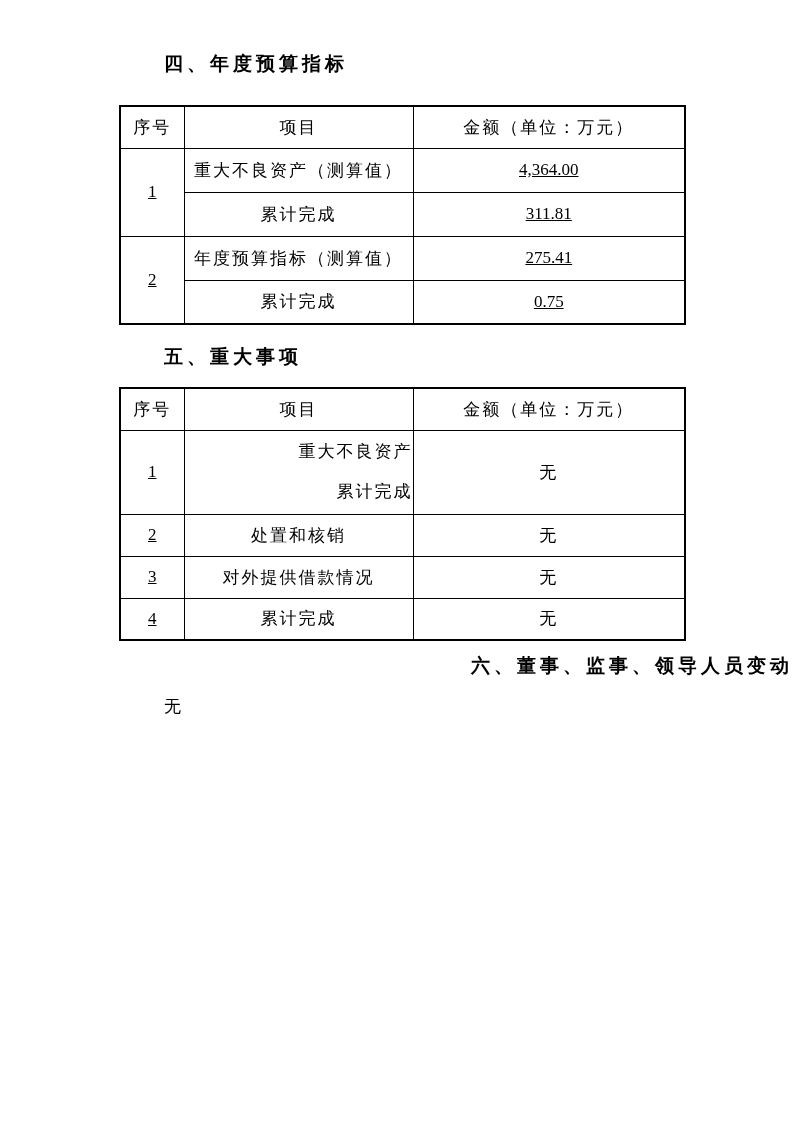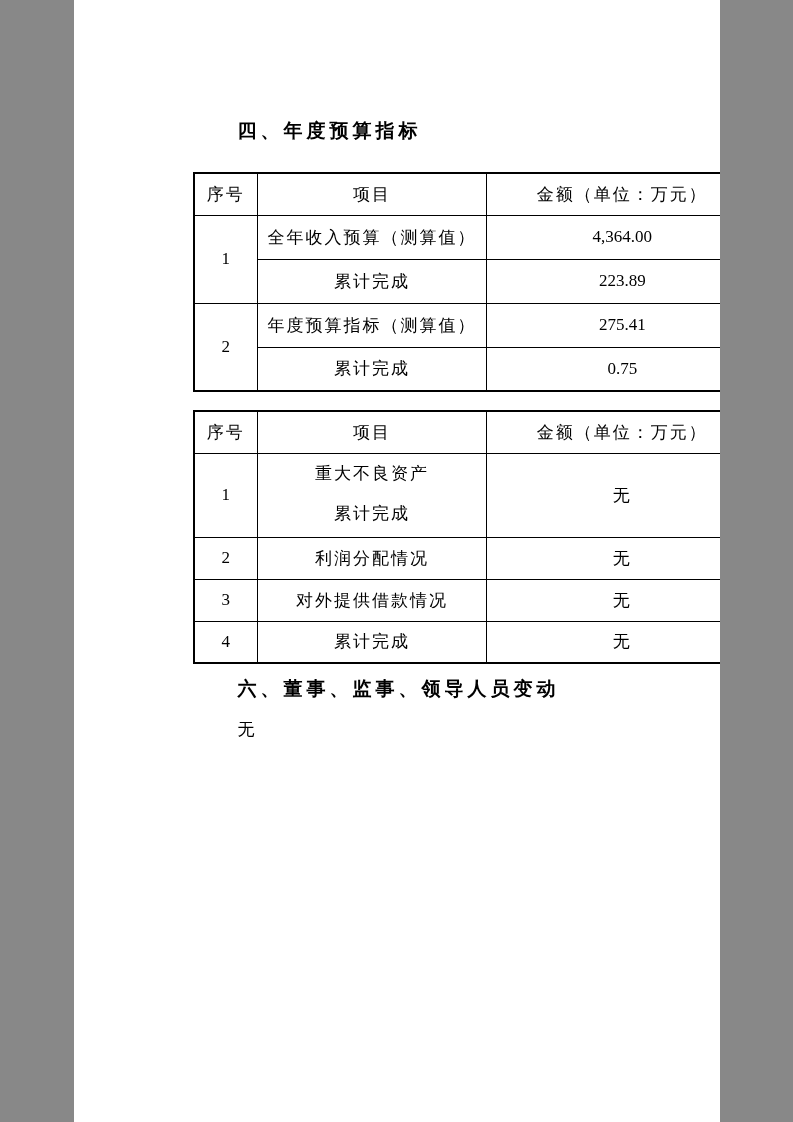--- a/index.html
+++ b/index.html
@@ -2,40 +2,40 @@
 <html><head>
 <meta charset="utf-8">
 <style>
   html, body {
     margin: 0;
     padding: 0;
     background: #888;
   }
   .page {
     position: relative;
-    width: 646px;
+    width: 793px;
     height: 1122px;
     margin: 0 auto;
     background: #ffffff;
     color: #000000;
     font-family: "Liberation Serif", "DejaVu Serif", serif;
     box-sizing: border-box;
-    padding-top: 119px;
+    padding-top: 52px;
     overflow: hidden;
   }
   .heading {
     margin: 0 0 0 164px;
     font-family: "Liberation Sans", "DejaVu Sans", sans-serif;
     font-weight: bold;
     font-size: 19px;
     line-height: 24px;
     letter-spacing: 4px;
   }
   .heading-2 { margin-top: 20px; }
-  .heading-3 { margin-top: 13px; }
+  .heading-3 { margin-top: 13px; text-align: right; }
   .doc-table {
     border-collapse: collapse;
     table-layout: fixed;
     width: 565px;
     margin-left: 119px;
     border: 2px solid #000000;
   }
   .table-budget { margin-top: 29px; }
   .table-major  { margin-top: 18px; }
   .doc-table td {
@@ -45,23 +45,23 @@
     font-size: 17px;
     padding: 0;
     overflow: hidden;
   }
   .doc-table col.col-no     { width: 64px;  }
   .doc-table col.col-item   { width: 229px; }
   .doc-table col.col-amount { width: 272px; }
   .r42 { height: 42px; }
   .r44 { height: 44px; }
   .r84 { height: 84px; }
-  .cjk-cell { letter-spacing: 2px; font-family: Liberation Mono, monospace; }
-  .num-cell { letter-spacing: 0; }
-  .two-line div { line-height: 40px; }
+  .cjk-cell { letter-spacing: 2px; }
+  .num-cell { letter-spacing: 0; text-decoration: underline; }
+  .two-line div { line-height: 40px; text-align: right; }
   .body-text {
     margin: 18px 0 0 164px;
     font-size: 17px;
     line-height: 22px;
   }
 </style>
 </head>
 <body>
 
 <div class="page">
@@ -75,39 +75,40 @@
         <col class="col-amount">
     </colgroup>
     <tbody>
       <tr class="r42">
         <td class="cjk-cell">序号</td>
         <td class="cjk-cell">项目</td>
         <td class="cjk-cell">金额（单位：万元）</td>
       </tr>
       <tr class="r44">
         <td rowspan="2" class="num-cell">1</td>
-        <td class="cjk-cell">全年收入预算（测算值）</td>
+        <td class="cjk-cell">重大不良资产（测算值）</td>
         <td class="num-cell">4,364.00</td>
       </tr>
       <tr class="r44">
         <td class="cjk-cell">累计完成</td>
-        <td class="num-cell">223.89</td>
+        <td class="num-cell">311.81</td>
       </tr>
       <tr class="r44">
         <td rowspan="2" class="num-cell">2</td>
         <td class="cjk-cell">年度预算指标（测算值）</td>
         <td class="num-cell">275.41</td>
       </tr>
       <tr class="r44">
         <td class="cjk-cell">累计完成</td>
         <td class="num-cell">0.75</td>
       </tr>
     </tbody>
   </table>
 
+  <div class="heading heading-2">五、重大事项</div>
 
   <table class="doc-table table-major">
     <colgroup>
       <col class="col-no">
         <col class="col-item">
         <col class="col-amount">
     </colgroup>
     <tbody>
       <tr class="r42">
         <td class="cjk-cell">序号</td>
@@ -117,21 +118,21 @@
       <tr class="r84">
         <td class="num-cell">1</td>
         <td class="cjk-cell two-line">
           <div>重大不良资产</div>
           <div>累计完成</div>
         </td>
         <td class="cjk-cell">无</td>
       </tr>
       <tr class="r42">
         <td class="num-cell">2</td>
-        <td class="cjk-cell">利润分配情况</td>
+        <td class="cjk-cell">处置和核销</td>
         <td class="cjk-cell">无</td>
       </tr>
       <tr class="r42">
         <td class="num-cell">3</td>
         <td class="cjk-cell">对外提供借款情况</td>
         <td class="cjk-cell">无</td>
       </tr>
       <tr class="r42">
         <td class="num-cell">4</td>
         <td class="cjk-cell">累计完成</td>

